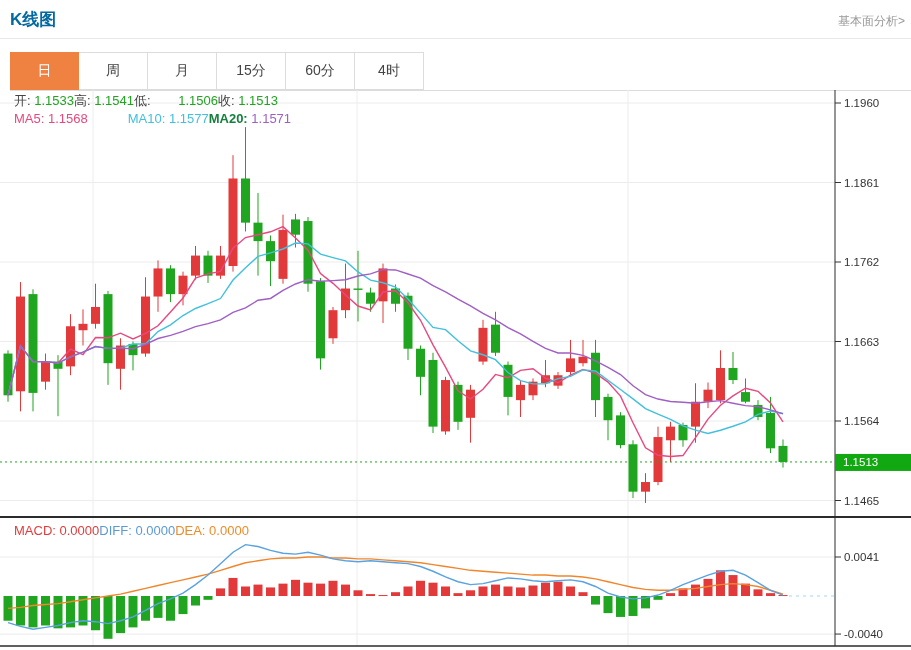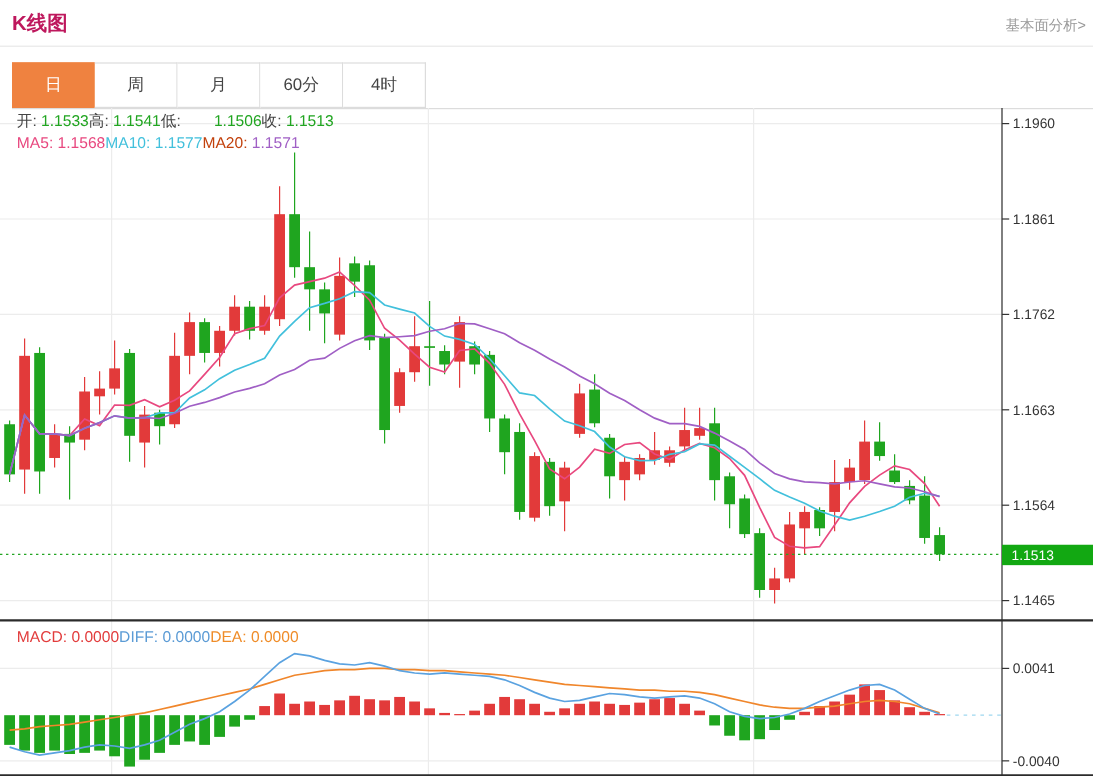--- a/index.html
+++ b/index.html
@@ -1,18 +1,18 @@
 <!DOCTYPE html>
 <html><head>
 <meta charset="utf-8">
 <style>
   html,body{margin:0;padding:0;background:#fff;}
   .page{position:relative;width:911px;height:650px;background:#fff;overflow:hidden;
         font-family:"Liberation Sans","DejaVu Sans",sans-serif;}
-  .hdr-title{position:absolute;left:10px;top:8px;font-size:17px;font-weight:bold;color:#be185d;}
+  .hdr-title{position:absolute;left:10px;top:8px;font-size:17px;font-weight:bold;color:#0369a1;}
   .hdr-link{position:absolute;right:6px;top:13px;font-size:12px;color:#999;cursor:pointer;}
   .hdr-sep{position:absolute;left:0;top:38px;width:911px;height:1px;background:#e8e8e8;}
   .tabbar{position:absolute;left:10px;top:52px;right:0;height:38px;display:flex;
           border-bottom:1px solid #dcdcdc;}
   .tab{width:69px;height:38px;box-sizing:border-box;border:1px solid #dcdcdc;border-left:none;
        display:flex;align-items:center;justify-content:center;font-size:14px;color:#444;
        background:#fff;cursor:pointer;}
   .tab:first-child{border-left:1px solid #dcdcdc;}
   .tab.active{background:#ef8240;border-color:#ef8240;color:#fff;}
   .legend{position:absolute;left:14px;display:flex;font-size:13px;white-space:nowrap;}
@@ -24,20 +24,21 @@
 <div class="page">
 
   <div class="hdr-title">K线图</div>
   <div class="hdr-link">基本面分析&gt;</div>
   <div class="hdr-sep"></div>
 
   <div class="tabbar">
       <div class="tab active">日</div>
       <div class="tab">周</div>
       <div class="tab">月</div>
+      <div class="tab">15分</div>
       <div class="tab">60分</div>
       <div class="tab">4时</div>
     </div>
 
   <svg id="chart" width="911" height="650">
       <line x1="0" y1="103" x2="835" y2="103" stroke="#ececec"></line>
       <line x1="0" y1="182.50000000000017" x2="835" y2="182.50000000000017" stroke="#ececec"></line>
       <line x1="0" y1="262.00000000000034" x2="835" y2="262.00000000000034" stroke="#ececec"></line>
       <line x1="0" y1="341.50000000000045" x2="835" y2="341.50000000000045" stroke="#ececec"></line>
       <line x1="0" y1="420.99999999999886" x2="835" y2="420.99999999999886" stroke="#ececec"></line>
@@ -270,22 +271,22 @@
     </svg>
 
   <div class="legend" style="top:92px;">
       <span><span class="lbl">开: </span><span style="color: rgb(33, 165, 33);">1.1533</span></span>
       <span><span class="lbl">高: </span><span style="color: rgb(33, 165, 33);">1.1541</span></span>
       <span><span class="lbl">低: </span><span style="color: rgb(33, 165, 33); margin-left: 24px;">1.1506</span></span>
       <span><span class="lbl">收: </span><span style="color: rgb(33, 165, 33);">1.1513</span></span>
     </div>
   <div class="legend" style="top:111px;">
       <span><span class="lbl" style="color: rgb(232, 72, 127);">MA5: </span><span style="color: rgb(232, 72, 127);">1.1568</span></span>
-      <span><span class="lbl" style="color: rgb(66, 192, 220);">MA10: </span><span style="color: rgb(66, 192, 220);">1.1577</span></span>
-      <span><span class="lbl" style="color: #c2410c;">MA20: </span><span style="color: rgb(160, 95, 197);">1.1571</span></span>
+      <span><span class="lbl" style="color: rgb(66, 192, 220); margin-left: 40px;">MA10: </span><span style="color: rgb(66, 192, 220);">1.1577</span></span>
+      <span><span class="lbl" style="color: #15803d; font-weight: bold;">MA20: </span><span style="color: rgb(160, 95, 197);">1.1571</span></span>
     </div>
   <div class="legend" style="top:523px;">
       <span><span class="lbl" style="color: rgb(226, 60, 60);">MACD: </span><span style="color: rgb(226, 60, 60);">0.0000</span></span>
       <span><span class="lbl" style="color: rgb(91, 155, 213);">DIFF: </span><span style="color: rgb(91, 155, 213);">0.0000</span></span>
       <span><span class="lbl" style="color: rgb(239, 140, 40);">DEA: </span><span style="color: rgb(239, 140, 40);">0.0000</span></span>
     </div>
 
 </div>
 
 </body></html>

